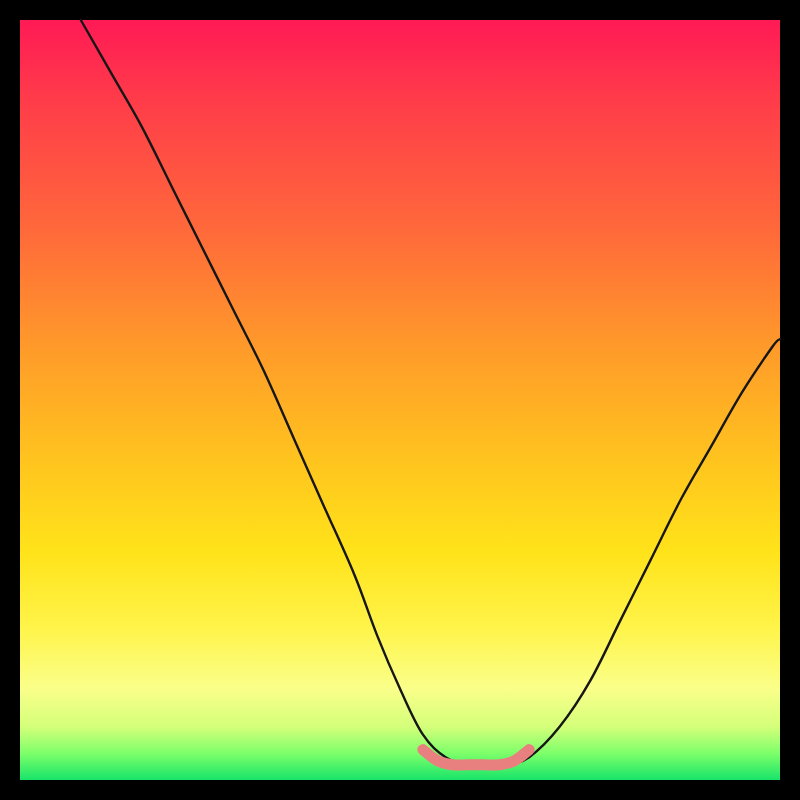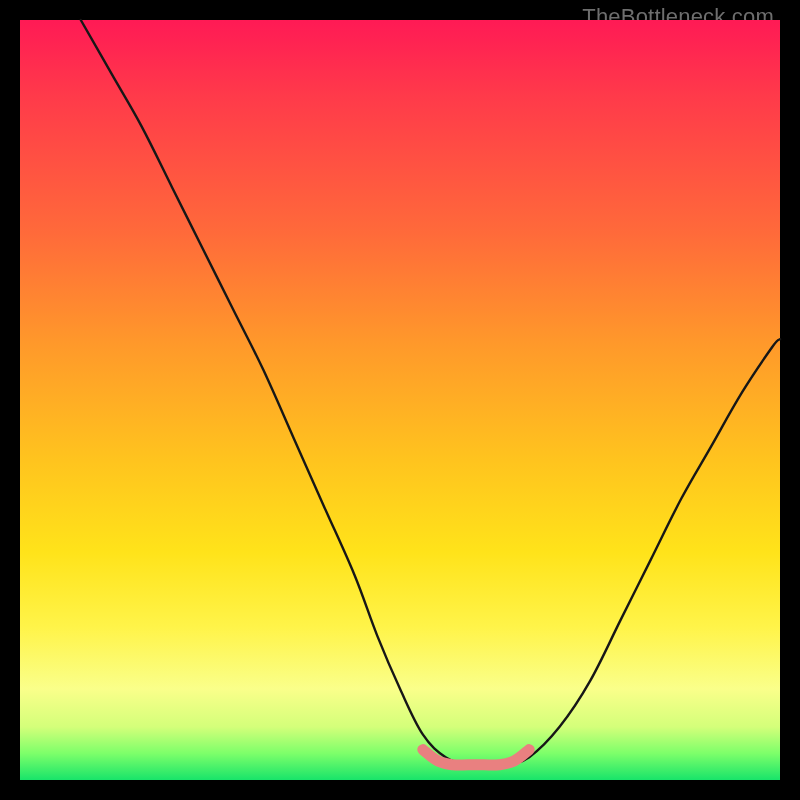--- a/index.html
+++ b/index.html
@@ -58,21 +58,20 @@
     width: 760px;
     height: 760px;
     overflow: visible;
   }
 </style>
 </head>
 <body>
 
 <div class="frame">
 
-  <div class="watermark">TheBottleneck.com</div>
 
   <div class="plot">
     <svg class="curve" viewBox="0 0 760 760" preserveAspectRatio="none">
       <path id="black-curve" fill="none" stroke="#171717" stroke-width="2.4" stroke-linecap="round" stroke-linejoin="round" d="M 60.800000000000004 0 C 66.3 9.6, 80.3 34.0, 91.2 53.2 C 102.1 72.4, 110.7 85.9, 121.6 106.4 C 132.5 126.9, 141.1 145.3, 152.0 167.2 C 162.9 189.1, 171.5 206.1, 182.4 228.0 C 193.3 249.9, 201.9 266.9, 212.8 288.8 C 223.7 310.7, 232.3 326.3, 243.2 349.6 C 254.1 372.9, 262.7 393.4, 273.6 418.0 C 284.5 442.6, 293.1 461.8, 304.0 486.4 C 314.9 511.0, 324.8 531.5, 334.4 554.8 C 344.0 578.1, 349.0 595.1, 357.2 615.6 C 365.4 636.1, 371.8 651.0, 380.0 668.8 C 388.2 686.6, 394.6 702.1, 402.8 714.4 C 411.0 726.7, 417.4 731.7, 425.6 737.2 C 433.8 742.7, 440.2 743.4, 448.4 744.8 C 456.6 746.2, 464.4 744.8, 471.2 744.8 C 478.0 744.8, 479.6 746.2, 486.4 744.8 C 493.2 743.4, 499.6 744.0, 509.2 737.2 C 518.8 730.4, 528.7 720.5, 539.6 706.8 C 550.5 693.1, 559.1 680.4, 570.0 661.2 C 580.9 642.0, 589.5 622.3, 600.4 600.4 C 611.3 578.5, 619.9 561.5, 630.8 539.6 C 641.7 517.7, 650.3 499.3, 661.2 478.8 C 672.1 458.3, 680.7 444.8, 691.6 425.6 C 702.5 406.4, 711.1 390.2, 722.0 372.4 C 732.9 354.6, 745.6 336.4, 752.4 326.8 C 759.2 317.2, 758.6 320.6, 760.0 319.2"></path>
       <path id="pink-curve" fill="none" stroke="#e98080" stroke-width="11" stroke-linecap="round" stroke-linejoin="round" d="M 402.8 729.6 C 405.5 731.7, 412.5 738.3, 418.0 741.0 C 423.5 743.7, 427.7 744.1, 433.2 744.8 C 438.7 745.5, 442.9 744.8, 448.4 744.8 C 453.9 744.8, 458.1 744.8, 463.6 744.8 C 469.1 744.8, 473.3 745.5, 478.8 744.8 C 484.3 744.1, 488.5 743.7, 494.0 741.0 C 499.5 738.3, 506.5 731.7, 509.2 729.6"></path>
     </svg>
   </div>
 
 </div>
 

